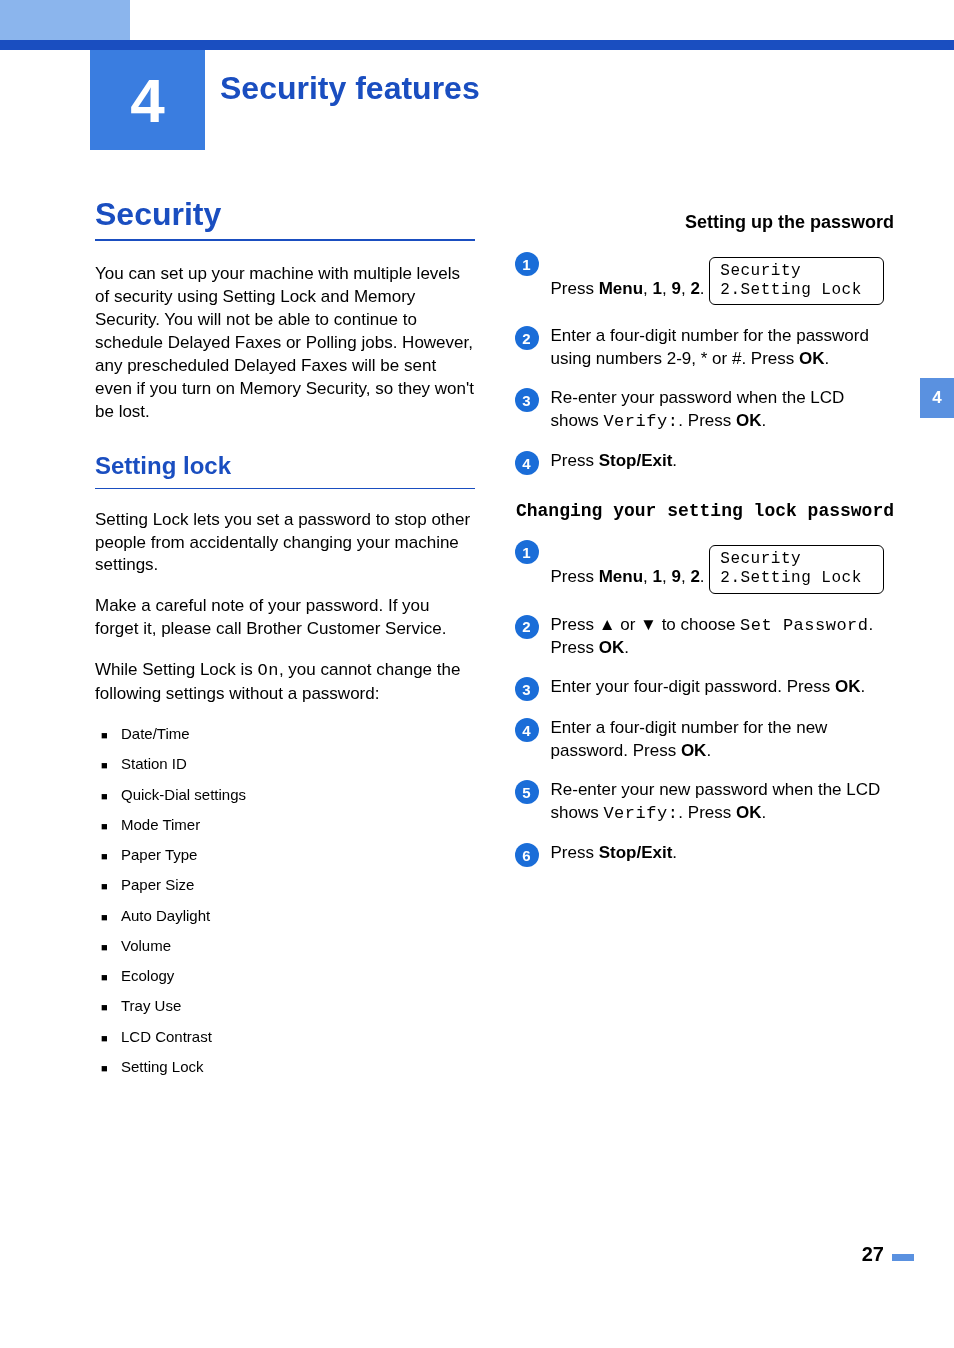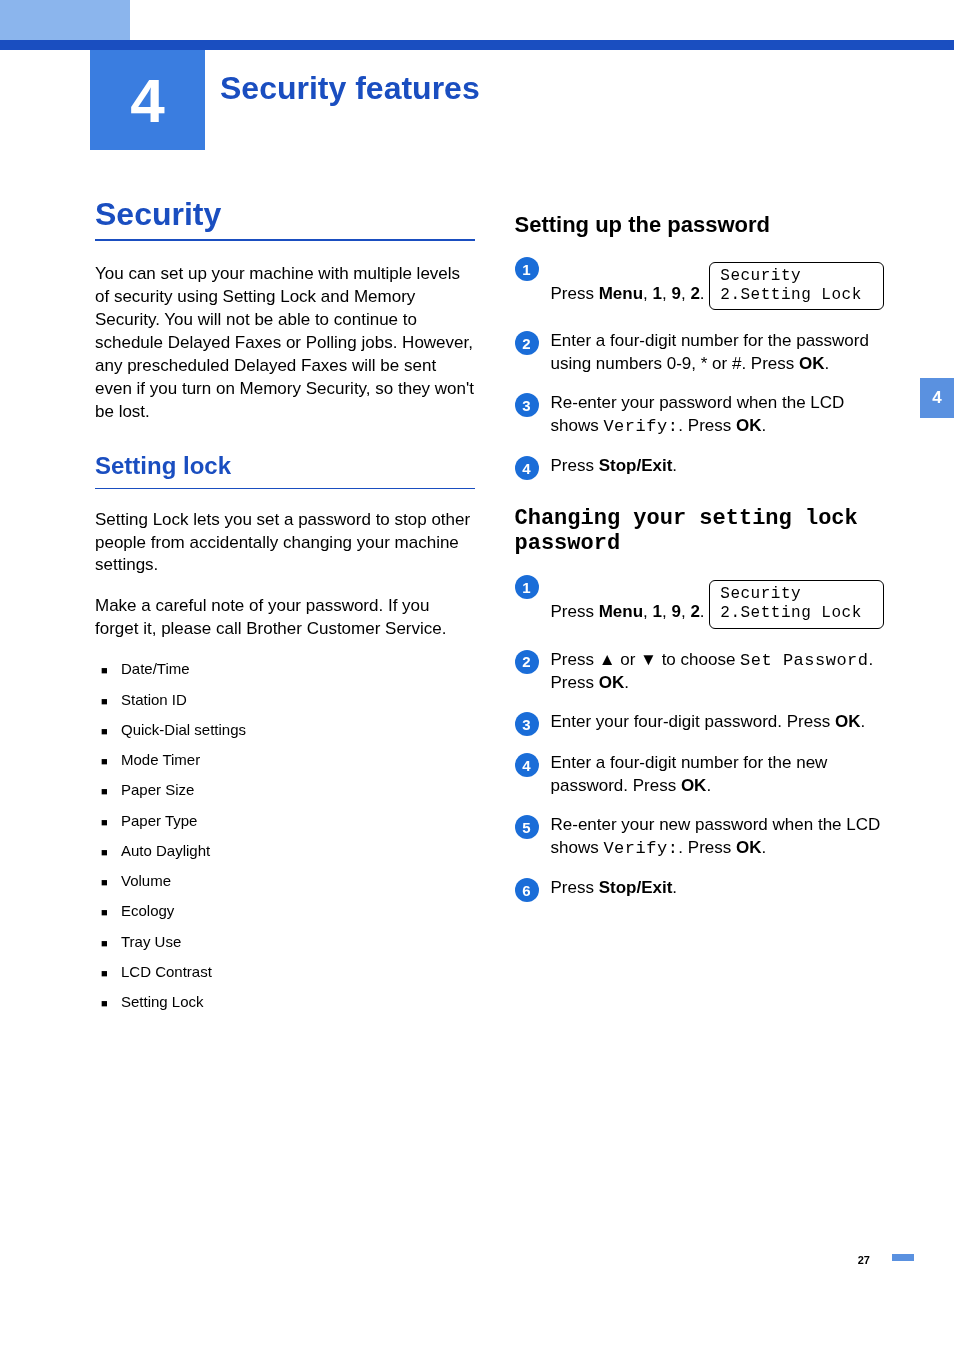--- a/index.html
+++ b/index.html
@@ -72,24 +72,25 @@
   .h2 {
     font-size: 24px;
     font-weight: bold;
     color: #1a4ec0;
     border-bottom: 1px solid #1a4ec0;
     padding-bottom: 8px;
     margin-top: 28px;
     margin-bottom: 20px;
   }
   .h3 {
-    font-size: 22px;
+    font-size: 18px;
     font-weight: bold;
     margin-top: 16px;
     margin-bottom: 18px;
+    text-align: right;
   }
   .bullet-list { list-style: none; margin-left: 6px; }
   .bullet-list li {
     font-size: 15px;
     line-height: 1.35;
     margin-bottom: 10px;
     padding-left: 20px;
     position: relative;
   }
   .bullet-list li::before {
@@ -150,22 +151,22 @@
     color: #fff;
     font-size: 17px;
     font-weight: bold;
     display: flex;
     align-items: center;
     justify-content: center;
   }
   .page-number {
     position: absolute;
     bottom: 82px;
-    right: 84px;
-    font-size: 11px;
+    right: 70px;
+    font-size: 20px;
     font-weight: bold;
   }
   .footer-tick {
     position: absolute;
     bottom: 87px;
     right: 40px;
     width: 22px;
     height: 7px;
     background: #5a91e0;
   }
@@ -183,28 +184,31 @@
 
 <div class="page-body">
 
   <div class="col">
     <div class="h1">Security</div>
     <div class="p">You can set up your machine with multiple levels of security using Setting Lock and Memory Security. You will not be able to continue to schedule Delayed Faxes or Polling jobs. However, any prescheduled Delayed Faxes will be sent even if you turn on Memory Security, so they won't be lost.</div>
 
     <div class="h2">Setting lock</div>
     <div class="p">Setting Lock lets you set a password to stop other people from accidentally changing your machine settings.</div>
     <div class="p">Make a careful note of your password. If you forget it, please call Brother Customer Service.</div>
+    <div class="p">
+      <span>While Setting Lock is </span><span class="mono">On</span><span>, you cannot change the following settings without a password:</span>
+    </div>
 
     <ul class="bullet-list">
       <li>Date/Time</li>
       <li>Station ID</li>
       <li>Quick-Dial settings</li>
       <li>Mode Timer</li>
+      <li>Paper Type</li>
       <li>Paper Size</li>
-      <li>Paper Type</li>
       <li>Auto Daylight</li>
       <li>Volume</li>
       <li>Ecology</li>
       <li>Tray Use</li>
       <li>LCD Contrast</li>
       <li>Setting Lock</li>
     </ul>
   </div>
 
   <div class="col">
@@ -218,21 +222,21 @@
         <div class="lcd">
           <div>Security</div>
           <div>2.Setting Lock</div>
         </div>
       </div>
     </div>
 
     <div class="step">
       <div class="step-num">2</div>
       <div class="step-text">
-        <span>Enter a four-digit number for the password using numbers 0-9, </span><span>*</span><span> or #. Press </span><b>OK</b><span>.</span>
+        <span>Enter a four-digit number for the password using numbers 2-9, </span><span>*</span><span> or #. Press </span><b>OK</b><span>.</span>
       </div>
     </div>
 
     <div class="step">
       <div class="step-num">3</div>
       <div class="step-text">
         <span>Re-enter your password when the LCD shows </span><span class="mono">Verify:</span><span>. Press </span><b>OK</b><span>.</span>
       </div>
     </div>
 

